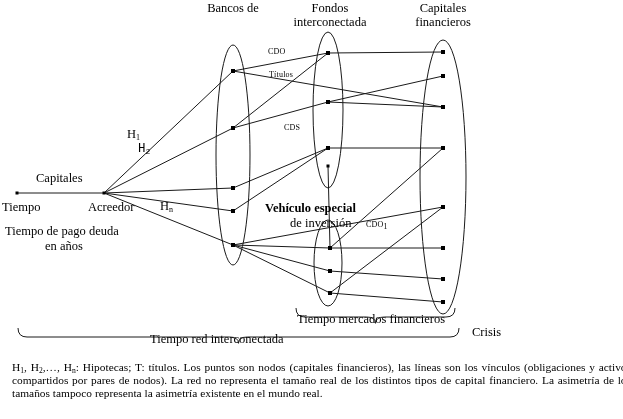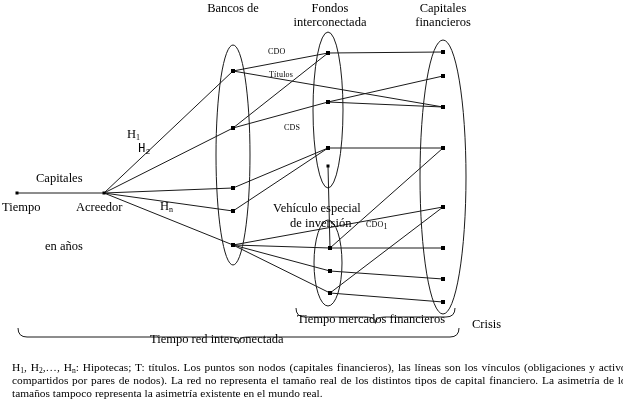--- a/index.html
+++ b/index.html
@@ -94,23 +94,24 @@
     <div>Fondos</div>
     <div>interconectada</div>
   </div>
   <div class="lbl grp-title" style="left:400px;top:2px;width:86px;">
     <div>Capitales</div>
     <div>financieros</div>
   </div>
 
   <div class="lbl node-lbl" style="left:36px;top:172px;">Capitales</div>
   <div class="lbl node-lbl" style="left:2px;top:201px;">Tiempo</div>
-  <div class="lbl node-lbl" style="left:76px;top:201px;">Acreedor</div>
+  <div class="lbl node-lbl" style="left:88px;top:201px;">Acreedor</div>
+  <div class="lbl node-lbl" style="left:5px;top:225px;">Tiempo de pago deuda</div>
   <div class="lbl node-lbl" style="left:45px;top:240px;text-align:center;">en años</div>
-  <div class="lbl node-lbl" style="left:273px;top:202px;">Vehículo especial</div>
+  <div class="lbl node-lbl" style="left:265px;top:202px;font-weight:bold;">Vehículo especial</div>
   <div class="lbl node-lbl" style="left:290px;top:217px;">de inversión</div>
 
   <div class="lbl edge-lbl" style="left:268px;top:48px;">CDO</div>
   <div class="lbl edge-lbl" style="left:269px;top:71px;">Títulos</div>
   <div class="lbl edge-lbl" style="left:284px;top:124px;">CDS</div>
   <div class="lbl edge-lbl" style="left:366px;top:221px;">
     <span>CDO</span><sub class="s">1</sub>
   </div>
 
   <div class="lbl node-lbl" style="left:127px;top:128px;">
@@ -118,17 +119,17 @@
   </div>
   <div class="lbl node-lbl" style="left:138px;top:143px;font-family:Liberation Mono, monospace;">
     <span>H</span><sub class="s">2</sub>
   </div>
   <div class="lbl node-lbl" style="left:160px;top:200px;">
     <span>H</span><sub class="s">n</sub>
   </div>
 
   <div class="lbl brace-lbl" style="left:150px;top:333px;">Tiempo red interconectada</div>
   <div class="lbl brace-lbl" style="left:297px;top:313px;">Tiempo mercados financieros</div>
-  <div class="lbl brace-lbl" style="left:472px;top:318px;">Crisis</div>
+  <div class="lbl brace-lbl" style="left:472px;top:326px;">Crisis</div>
 
   <div class="caption"><span>H<sub>1</sub>, H<sub>2</sub>,…, H<sub>n</sub></span><span>: Hipotecas; T: títulos. Los puntos son nodos (capitales financieros), las líneas son los vínculos (obligaciones y activos compartidos por pares de nodos). La red no representa el tamaño real de los distintos tipos de capital financiero. La asimetría de los tamaños tampoco representa la asimetría existente en el mundo real.</span></div>
 
 </div>
 
 </body></html>

